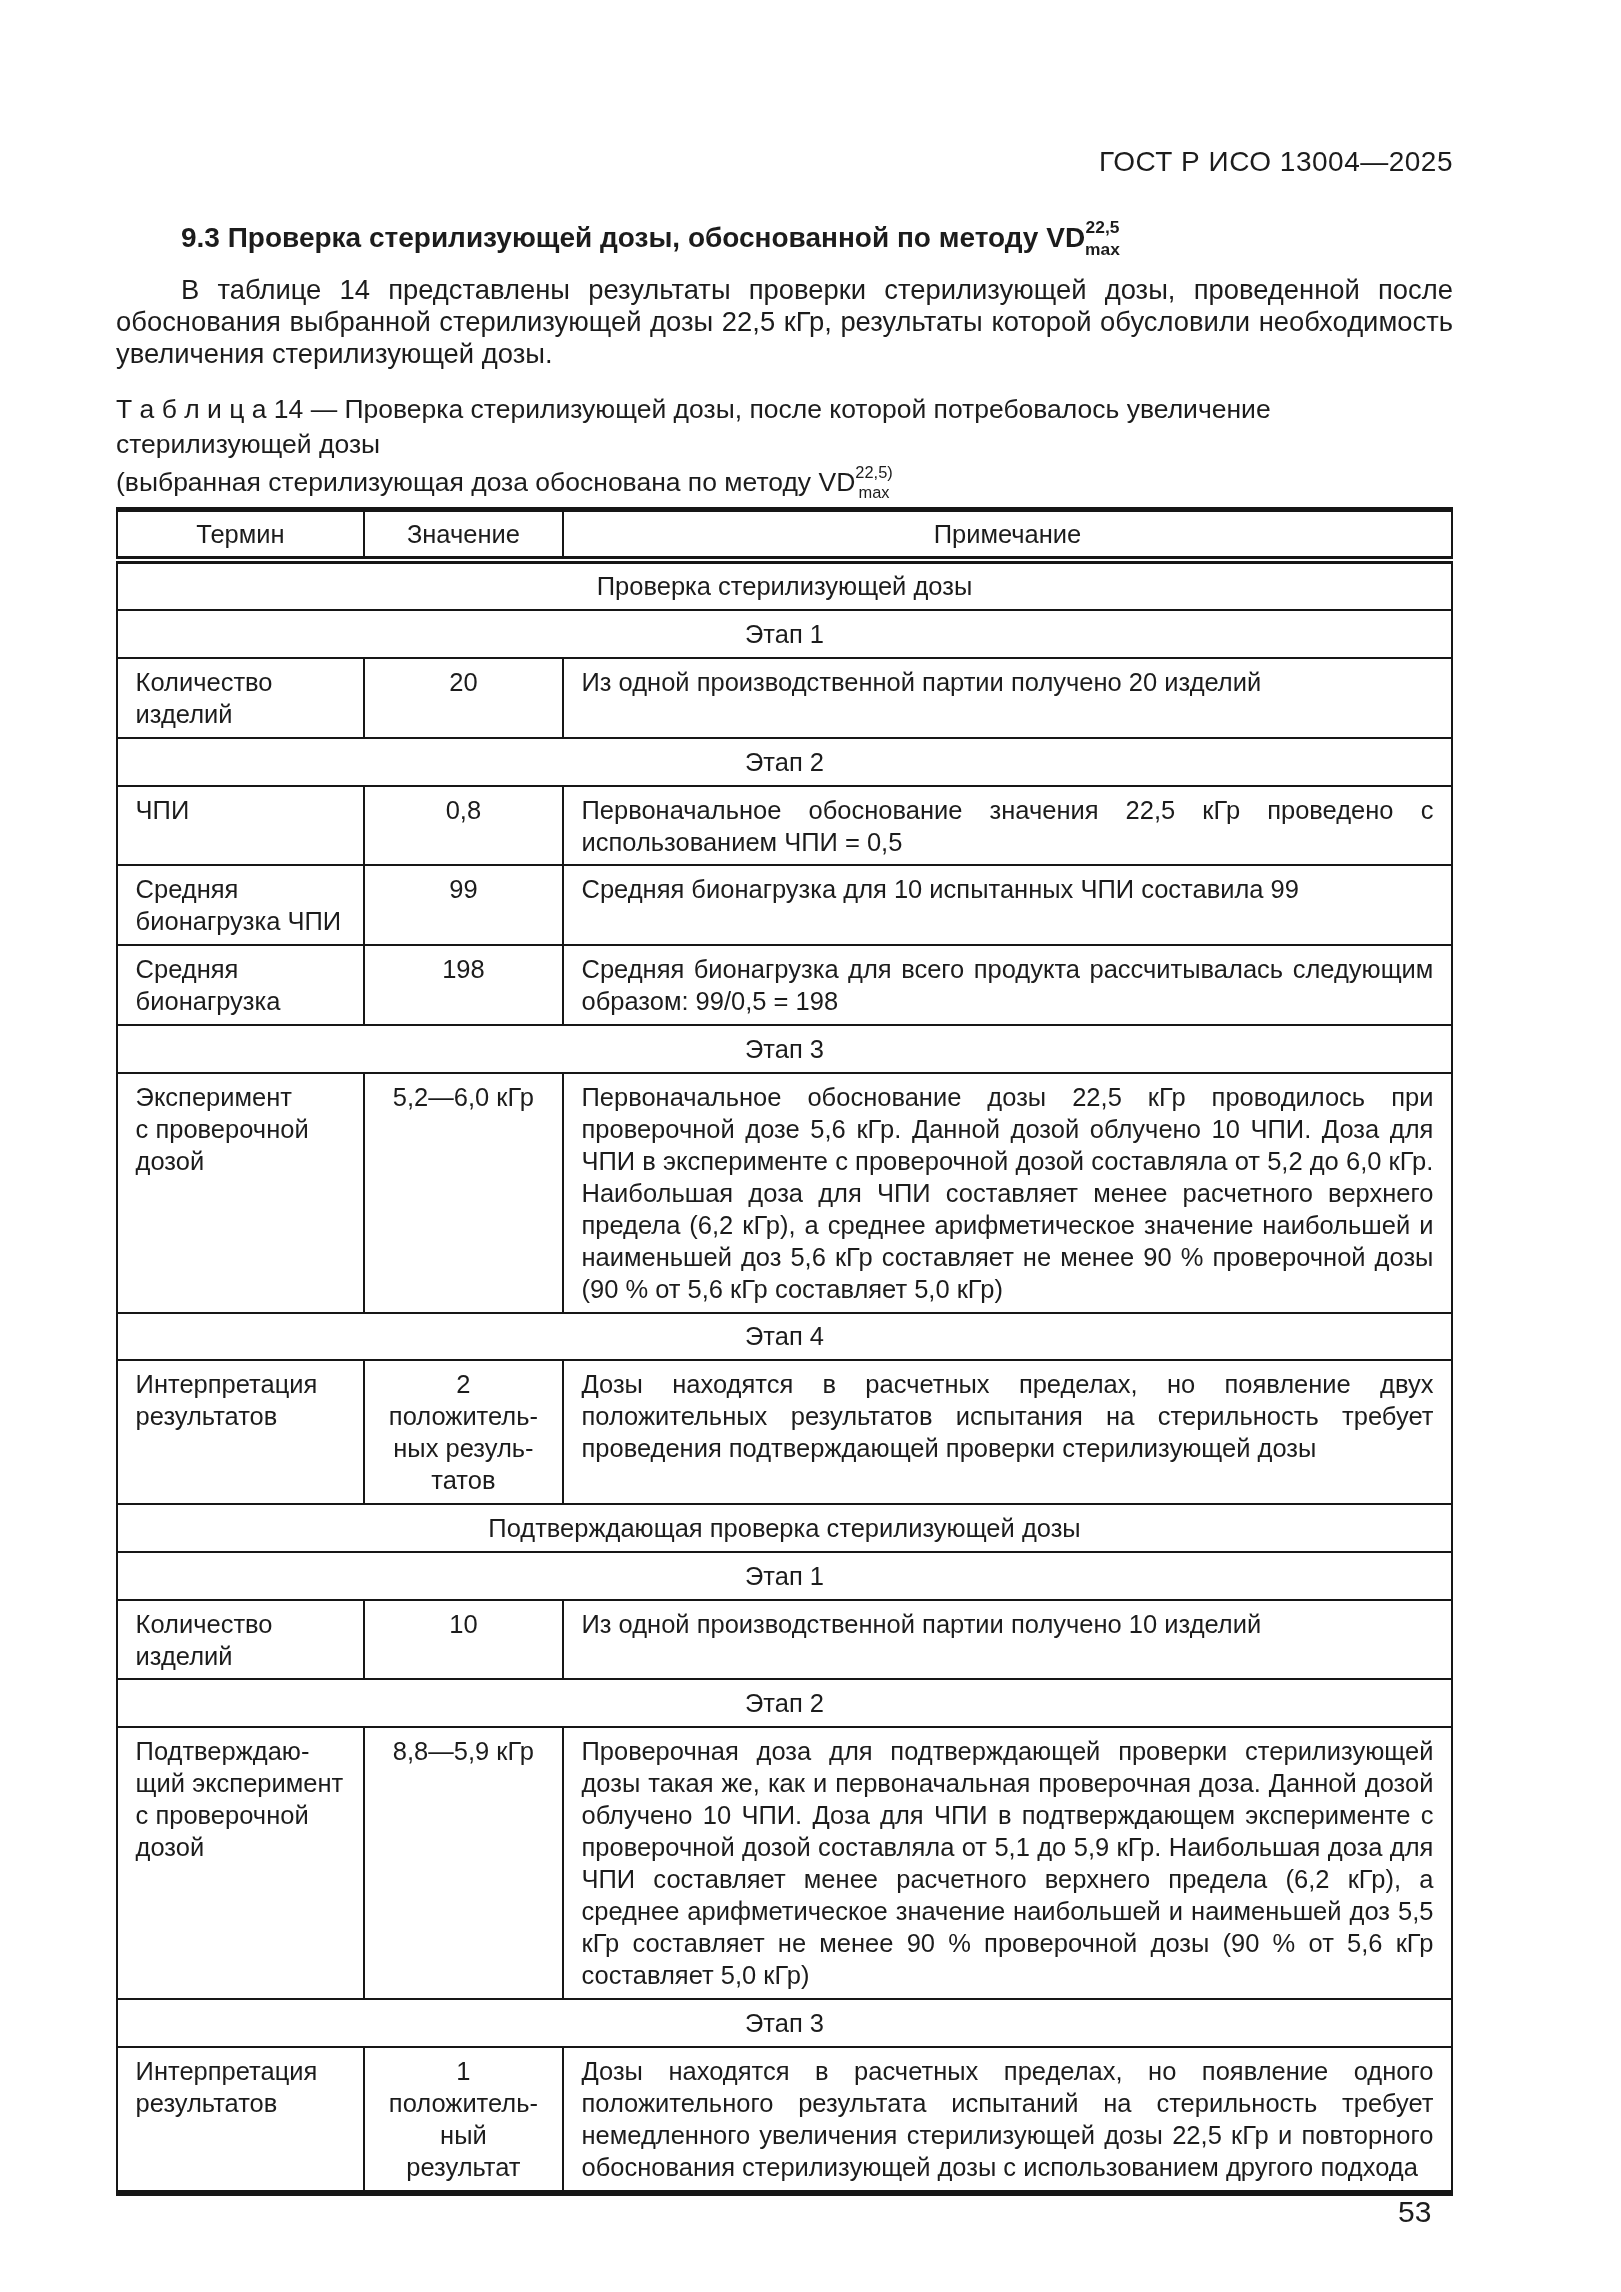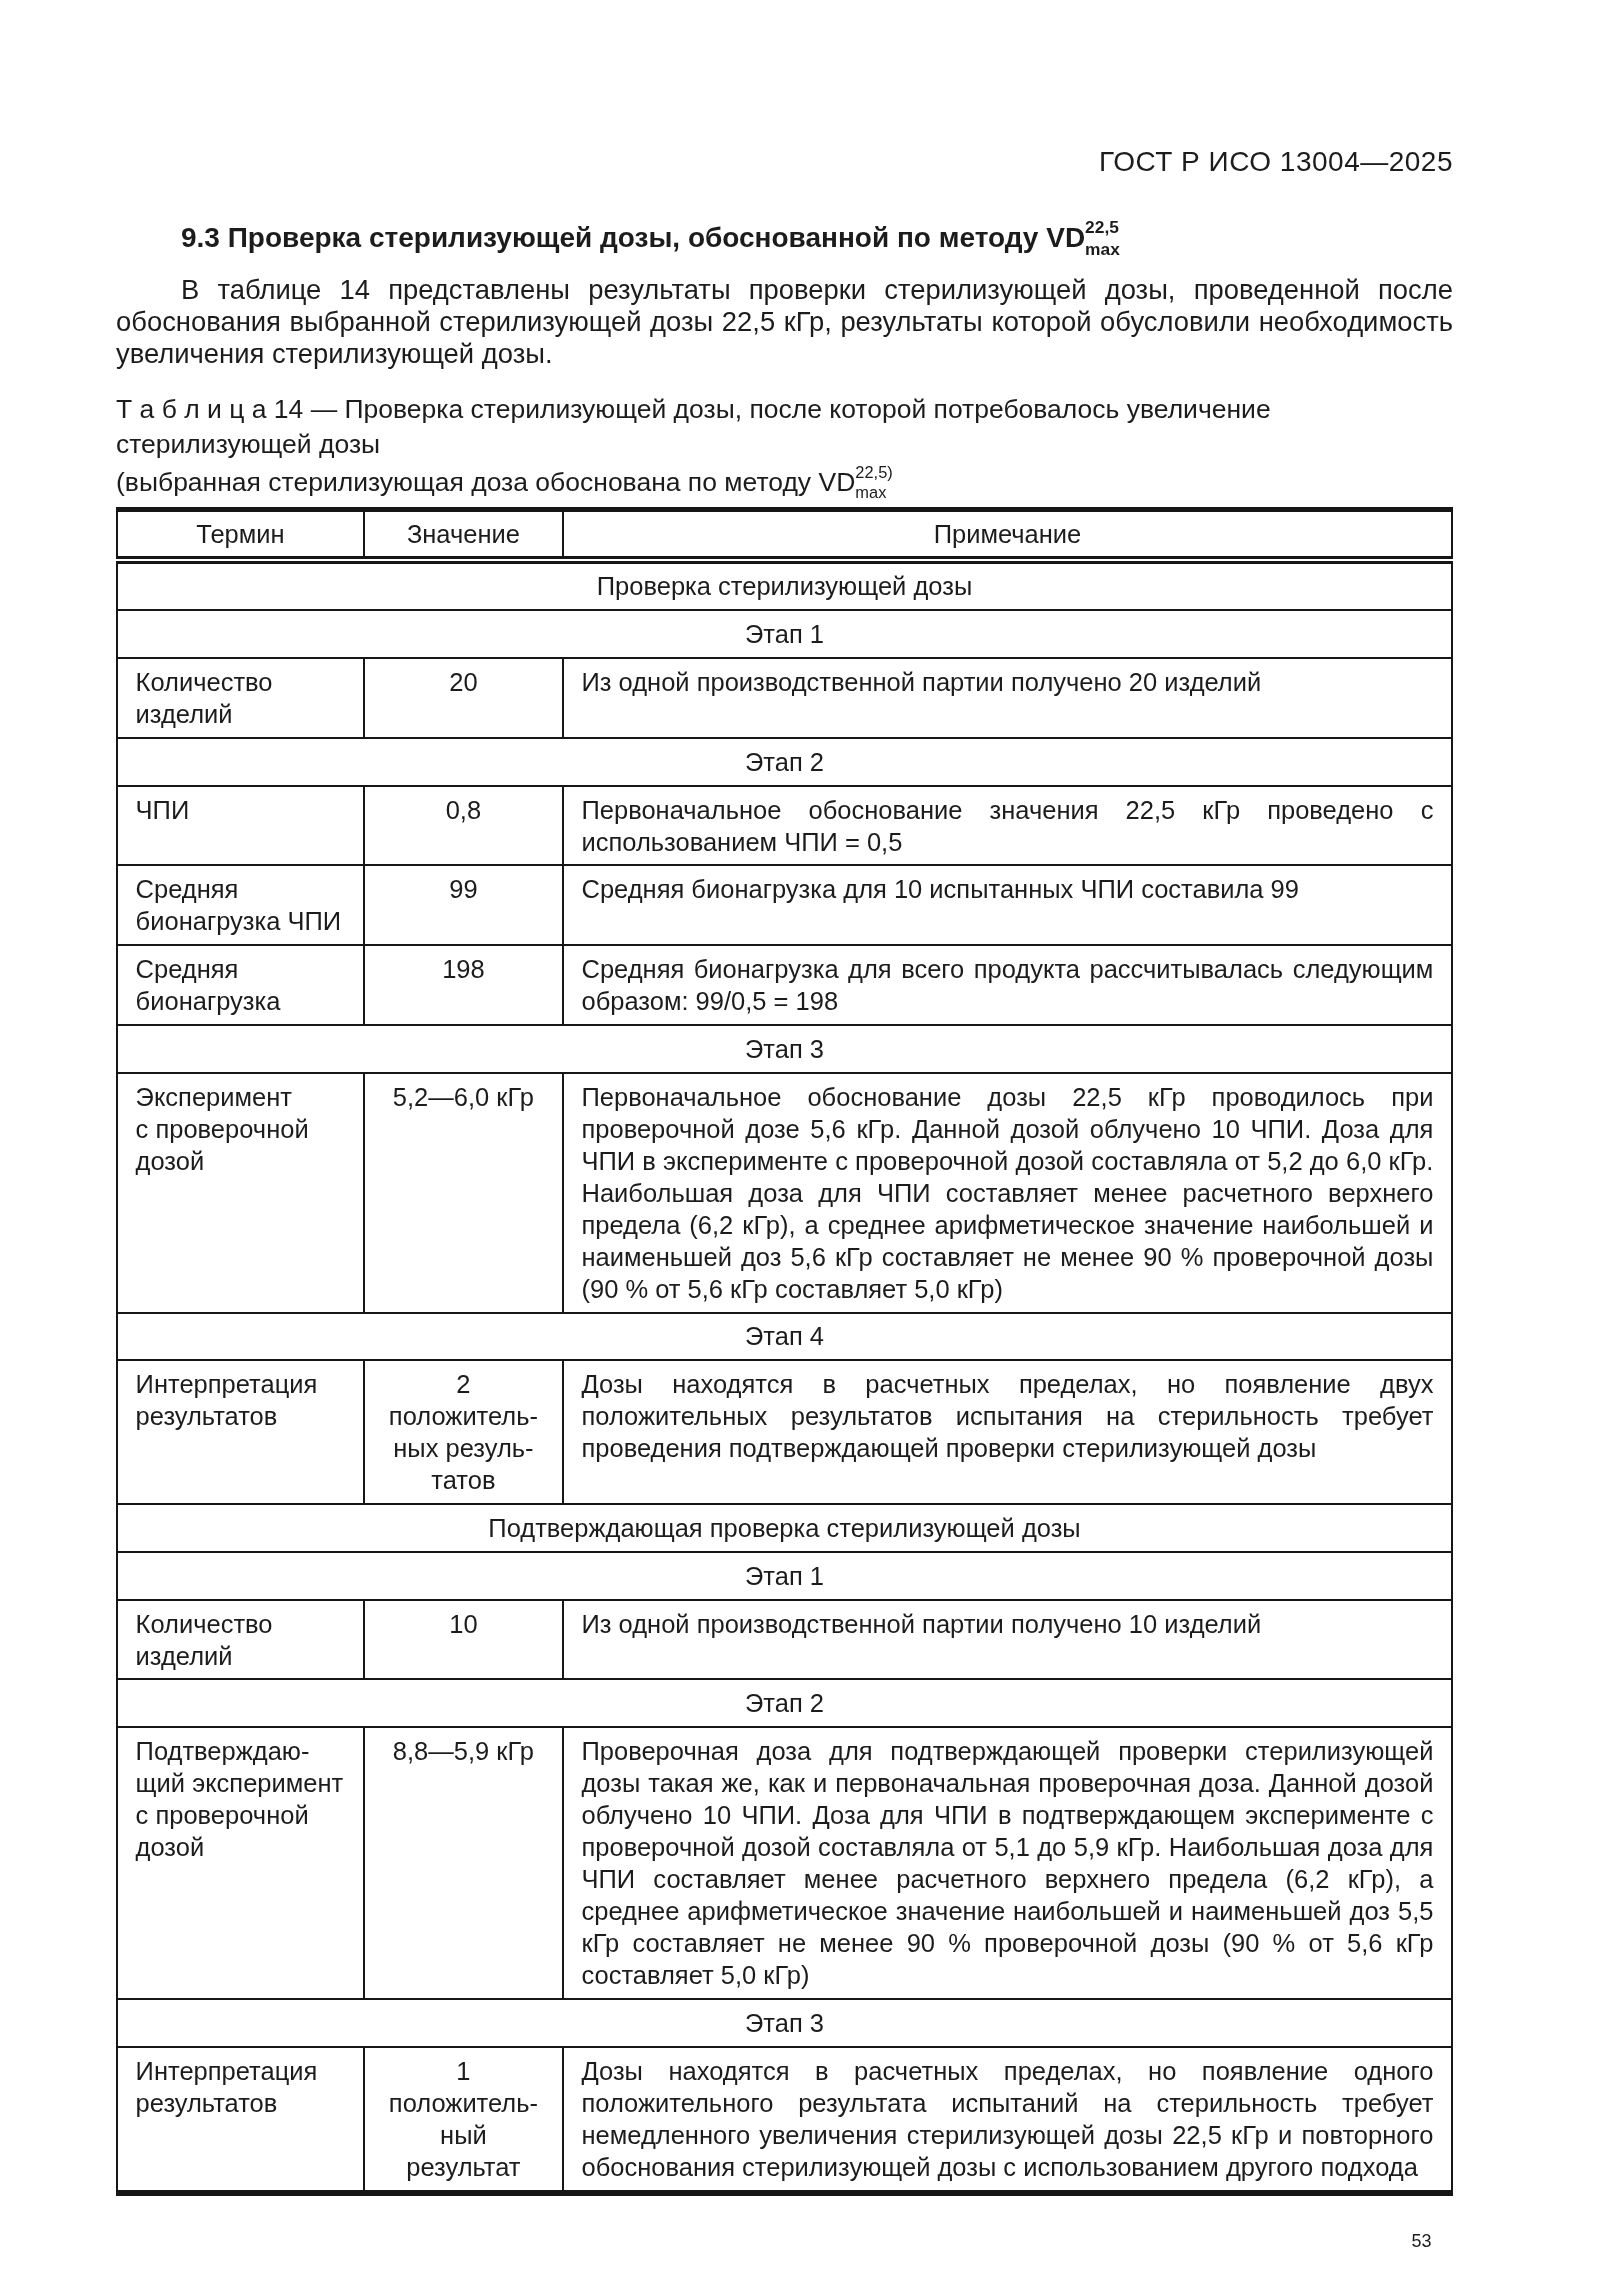--- a/index.html
+++ b/index.html
@@ -42,21 +42,21 @@
     margin-top: 21.6px;
     font-size: 26.5px;
     line-height: 35px;
   }
   
   .vd-stack {
     display: inline-block;
     font-size: 0.62em;
     line-height: 1.25;
     vertical-align: -0.45em;
-    text-align: left;
+    text-align: center;
     text-indent: 0;
   }
   .vd-sup, .vd-sub { display: block; }
 
   table.dose-table {
     width: 100%;
     margin-top: 3.9px;
     border-collapse: collapse;
     font-size: 25.5px;
     line-height: 32px;
@@ -79,24 +79,23 @@
     border-bottom: 8.8px double #161616;
   }
   td.cell-term { text-align: left; white-space: pre-line; }
   td.cell-value { text-align: center; white-space: pre-line; padding: 6.9px 7.8px; }
   td.cell-note { text-align: justify; padding: 6.9px 19.6px 6.9px 21.6px; }
   td.cell-span {
     text-align: center;
     padding: 6.9px 9.8px;
   }
   .page-number {
-    margin-top: 29px;
     padding-right: 21.6px;
     text-align: right;
-    font-size: 18px;
+    font-size: 30px;
     line-height: 32px;
   }
 </style>
 </head>
 <body>
 
 <div class="content">
 
   <div class="running-header">ГОСТ Р ИСО 13004—2025</div>
 

